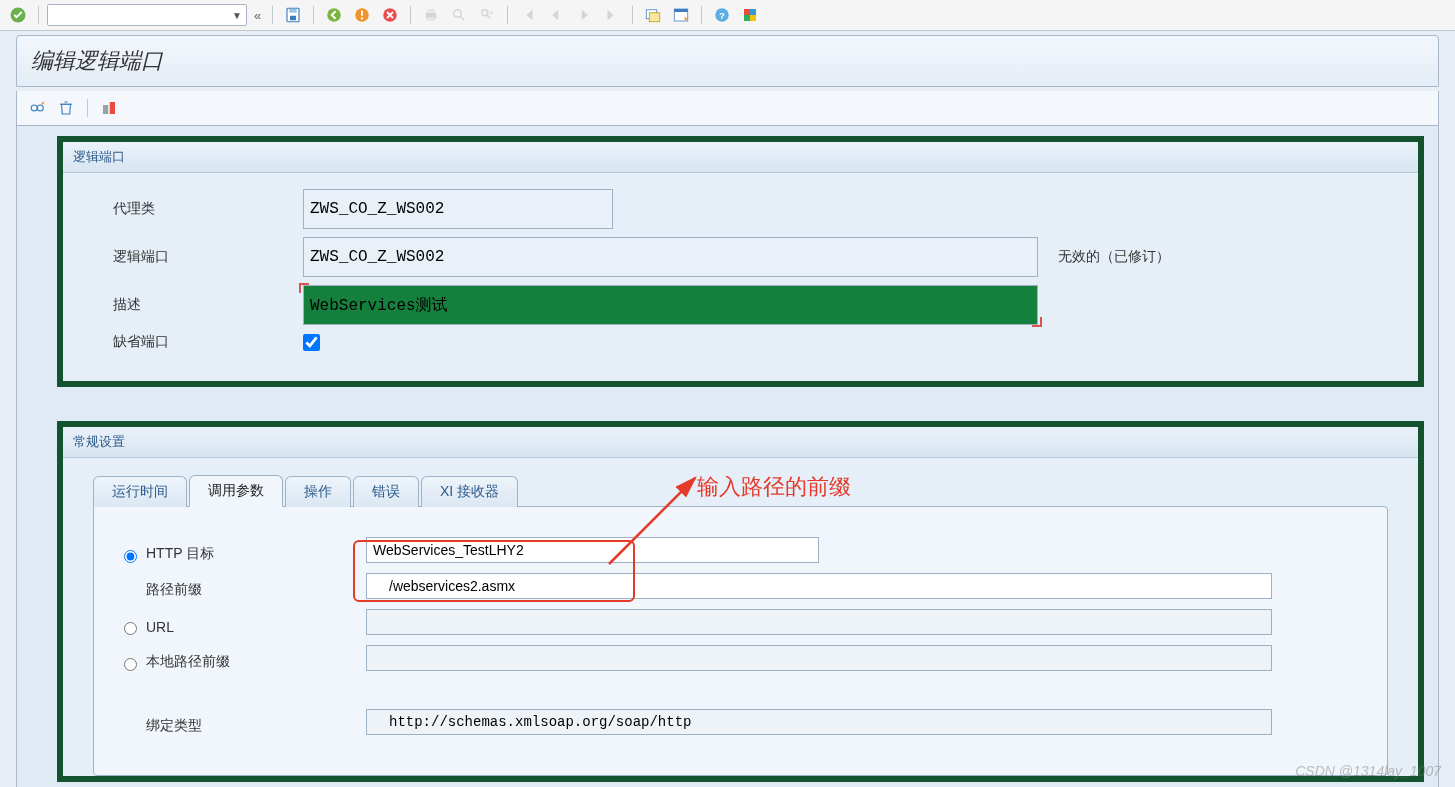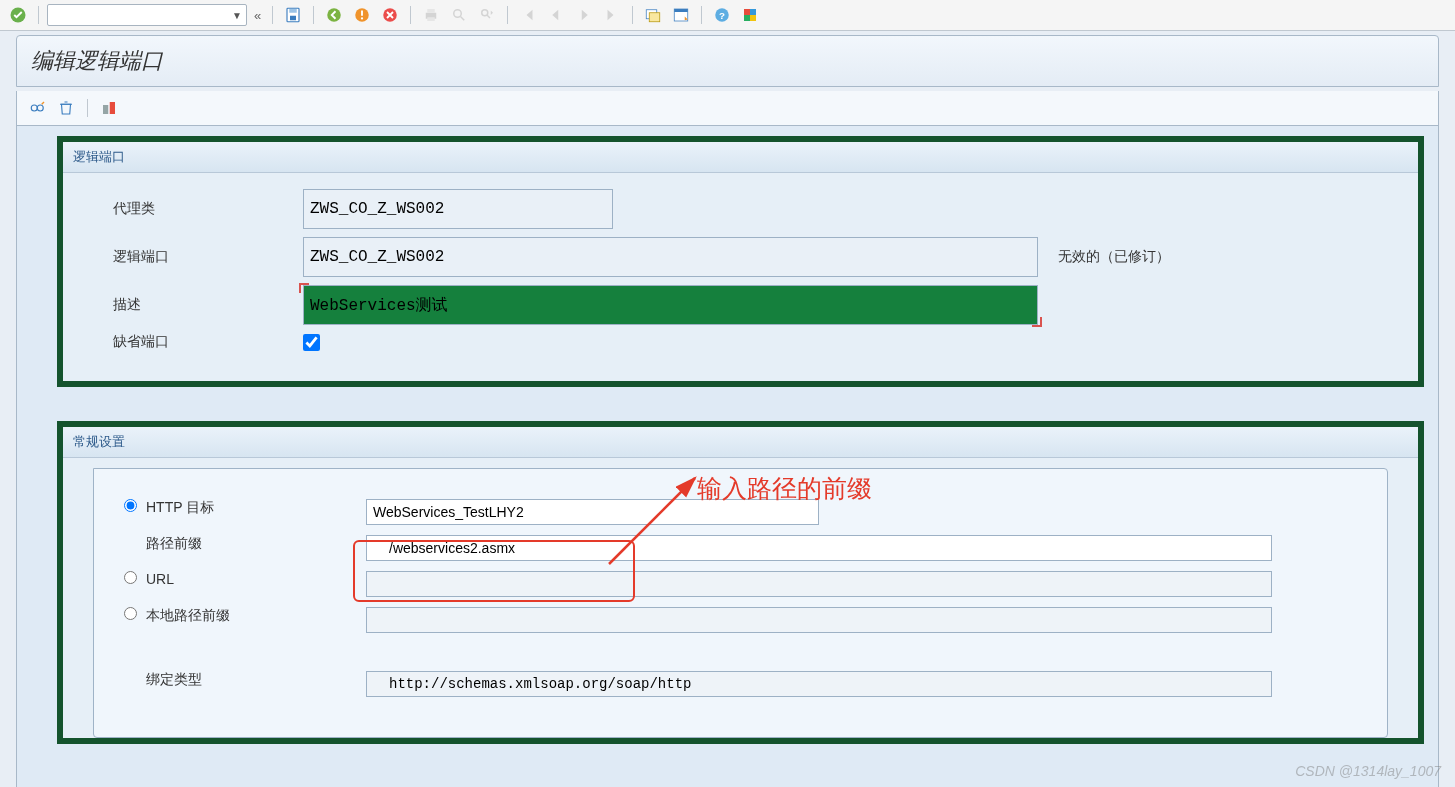--- a/index.html
+++ b/index.html
@@ -44,29 +44,29 @@
     .badge-text { margin-left: 20px; font-size: 14px; color: #333; }
 
     .checkbox { width: 17px; height: 17px; }
 
     
     .tabs { display: flex; align-items: flex-end; padding: 0 30px; margin-top: 6px; }
     .tab { padding: 6px 18px; border: 1px solid #9fb3c7; border-bottom: none; background: linear-gradient(#edf4fb,#dbe7f2); font-size: 14px; color: #2d5a8a; border-radius: 6px 6px 0 0; margin-right: 2px; position: relative; top: 1px; cursor: pointer; }
     .tab.active { background: #f0f6fc; font-weight: 500; color: #222; border-bottom: 1px solid #f0f6fc; }
     .tab-panel { border: 1px solid #9fb3c7; background: #f0f6fc; padding: 30px 30px; border-radius: 0 4px 4px 4px; margin: 0 30px; }
 
-    .tab-row { display: flex; align-items: flex-start; margin-bottom: 10px; }
+    .tab-row { display: flex; align-items: flex-end; margin-bottom: 10px; }
     .tab-row .radio-cell { width: 22px; display: flex; align-items: center; }
     .tab-row .lbl { width: 220px; font-size: 14px; color: #333; }
     .tab-row .val input { width: 453px; }
     .tab-row .val.wide input { width: 906px; padding-left: 22px; }
     .tab-input { height: 26px; border: 1px solid #9db1c5; padding: 2px 6px; font-size: 14px; background: #fff; }
     .tab-input.ro { background: #eef3f8; font-family: "Courier New", monospace; }
 
-    .annotation { position: absolute; color: #e43a2a; font-size: 25px; font-weight: 400; pointer-events: none; font-family: Liberation Serif, serif; }
+    .annotation { position: absolute; color: #e43a2a; font-size: 22px; font-weight: 400; pointer-events: none; font-family: Liberation Serif, serif; }
     .arrow-svg { position: absolute; pointer-events: none; }
     .highlight-box { position: absolute; border: 2px solid #e43a2a; border-radius: 6px; pointer-events: none; }
 
     .watermark { position: fixed; bottom: 8px; right: 14px; color: rgba(120,120,120,.45); font-size: 14px; font-style: italic; }
   </style>
 </head>
 <body>
 
 <div class="top-toolbar">
   <div class="tb-btn enabled">
@@ -232,20 +232,27 @@
       <div class="form-row">
         <div class="form-label">缺省端口</div>
         <input type="checkbox" class="checkbox" checked="" style="">
       </div>
     </div>
   </div>
 
   <div class="group">
     <div class="group-legend">常规设置</div>
     <div style="padding-top:10px;">
+      <div class="tabs">
+        <div class="tab">运行时间</div>
+        <div class="tab active">调用参数</div>
+        <div class="tab">操作</div>
+        <div class="tab">错误</div>
+        <div class="tab">XI 接收器</div>
+      </div>
       <div class="tab-panel">
         <div class="tab-row">
           <div class="radio-cell">
               <input type="radio" name="dest" checked="" style="">
             </div>
           <div class="lbl">HTTP 目标</div>
           <div class="val"><input class="tab-input" value="WebServices_TestLHY2" style=""></div>
         </div>
         <div class="tab-row">
           <div class="radio-cell"></div>

